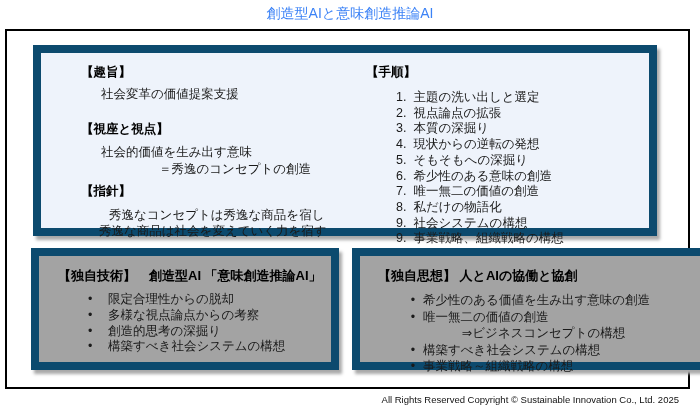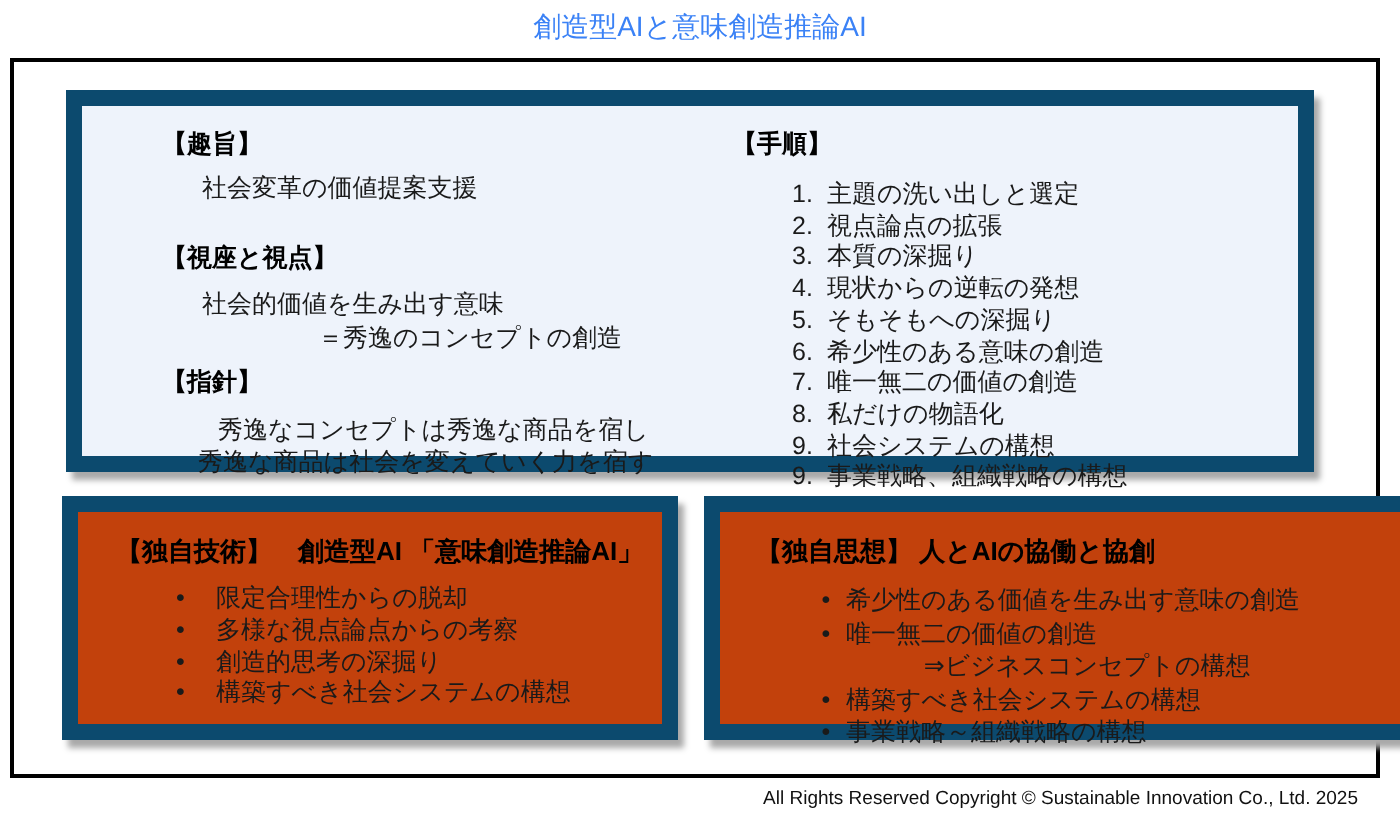--- a/index.html
+++ b/index.html
@@ -23,21 +23,21 @@
 
   .panel{
     position:absolute;
     border:8px solid #0c4a6e;
     box-shadow:3px 4px 3px #a9a9a9;
   }
   .overview-panel{
     left:33px;top:45px;width:624px;height:191px;
     background:#eef3fb;
   }
-  .green-panel{background:#c2410c;}
+  .green-panel{background:#a3a3a3;}
   .tech-panel{left:31px;top:248px;width:308px;height:122px;}
   .philosophy-panel{left:352px;top:248px;width:362px;height:122px;text-align:center;}
 
   .abs{position:absolute;white-space:nowrap;}
   .hd{font-weight:bold;font-size:12.5px;color:#000;}
   .bd{font-size:12.5px;font-family:Liberation Mono, monospace;}
 
   .steps{position:absolute;left:355px;top:37px;}
   .step{display:flex;line-height:15.7px;font-size:12.5px;}
   .step .num{margin-right:7px;}

